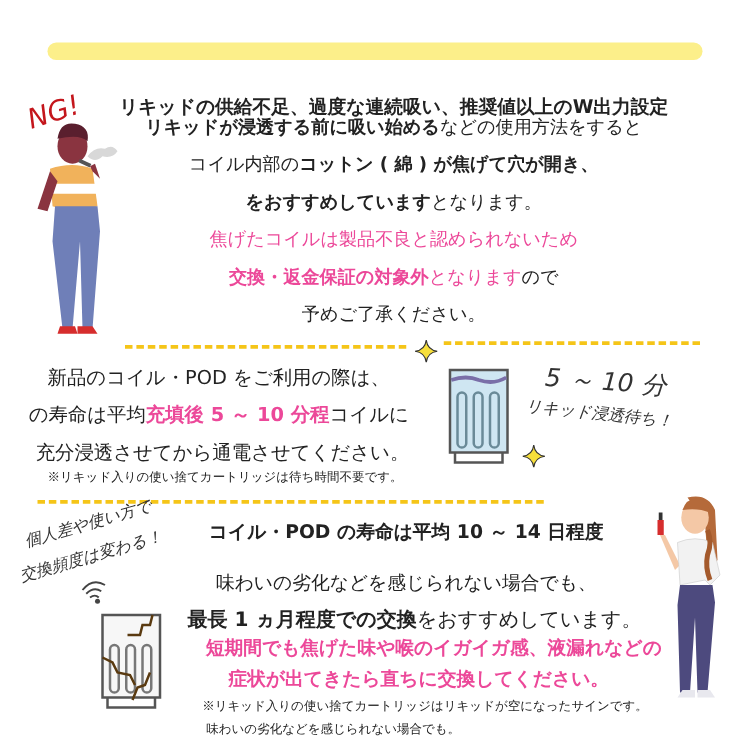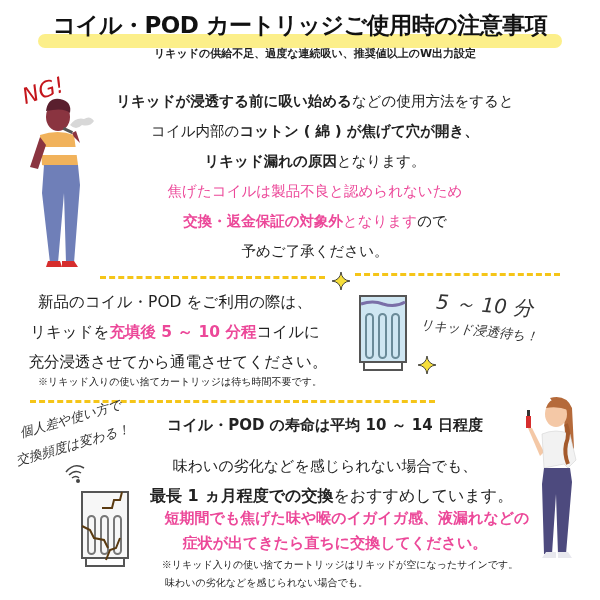--- a/index.html
+++ b/index.html
@@ -25,35 +25,34 @@
     
     svg { display: block; }
 
     .hand { font-family: "DejaVu Sans", sans-serif; color: #333; font-style: italic; }
   </style>
 </head>
 <body>
 
 <div class="abs title-wrap">
   <div class="title-highlight"></div>
-  <div class="title-text">コイル・POD カートリッジご使用時の注意事項</div>
 </div>
 
 <div class="sec1">
-  <div class="line b" style="left:80px; top:46px; width:470px; font-size:11px;">
+  <div class="line b" style="left:80px; top:76px; width:470px; font-size:15px;">
     <span>リキッドの供給不足、過度な連続吸い、推奨値以上のW出力設定</span>
   </div>
   <div class="line" style="left:80px; top:92px; width:470px; font-size:14.5px;">
     <span class="b">リキッドが浸透する前に吸い始める</span><span>などの使用方法をすると</span>
   </div>
   <div class="line" style="left:80px; top:122px; width:470px; font-size:14.5px;">
     <span>コイル内部の</span><span class="b">コットン ( 綿 ) が焦げて穴が開き、</span>
   </div>
   <div class="line" style="left:80px; top:152px; width:470px; font-size:14.5px;">
-    <span class="b">リキッド漏れの原因</span><span>となります。</span>
+    <span class="b">をおすすめしています</span><span>となります。</span>
   </div>
   <div class="line red" style="left:80px; top:182px; width:470px; font-size:14.5px;">焦げたコイルは製品不良と認められないため</div>
   <div class="line" style="left:80px; top:212px; width:470px; font-size:14.5px;">
     <span class="red b">交換・返金保証の対象外</span><span class="red">となります</span><span>ので</span>
   </div>
   <div class="line" style="left:80px; top:242px; width:470px; font-size:14.5px;">予めご了承ください。</div>
 
   <div class="abs" style="left:22px; top:78px; transform:rotate(-18deg); font-size:22px; color:#c4161c; font-family:'DejaVu Sans',sans-serif; font-style:italic;">NG!</div>
 
   <svg class="abs" style="left:18px; top:95px;" width="80" height="180" viewBox="0 0 80 180">
@@ -77,21 +76,21 @@
     <path d="M44 166 l12 0 l4 6 l-16 0z" fill="#d62d2d"></path>
   </svg>
 </div>
 
 <div class="dash" style="left:100px; top:276px; width:225px;"></div>
 <div class="dash" style="left:355px; top:273px; width:205px;"></div>
 
 <div>
   <div class="line" style="left:20px; top:292px; width:310px; font-size:15.5px;">新品のコイル・POD をご利用の際は、</div>
   <div class="line" style="left:20px; top:322px; width:310px; font-size:15.5px;">
-    <span>リキッドを</span><span class="red b">充填後 5 ～ 10 分程</span><span>コイルに</span>
+    <span>の寿命は平均</span><span class="red b">充填後 5 ～ 10 分程</span><span>コイルに</span>
   </div>
   <div class="line" style="left:18px; top:352px; width:320px; font-size:15.5px;">充分浸透させてから通電させてください。</div>
   <div class="line small" style="left:30px; top:375px; width:300px;">※リキッド入りの使い捨てカートリッジは待ち時間不要です。</div>
 
   <svg class="abs" style="left:332px; top:272px;" width="18" height="18" viewBox="0 0 20 20">
     <path d="M10 0 Q11 9 20 10 Q11 11 10 20 Q9 11 0 10 Q9 9 10 0z" fill="#f7df3a" stroke="#333" stroke-width="1"></path>
   </svg>
   <svg class="abs" style="left:418px; top:356px;" width="18" height="18" viewBox="0 0 20 20">
     <path d="M10 0 Q11 9 20 10 Q11 11 10 20 Q9 11 0 10 Q9 9 10 0z" fill="#f7df3a" stroke="#333" stroke-width="1"></path>
   </svg>

